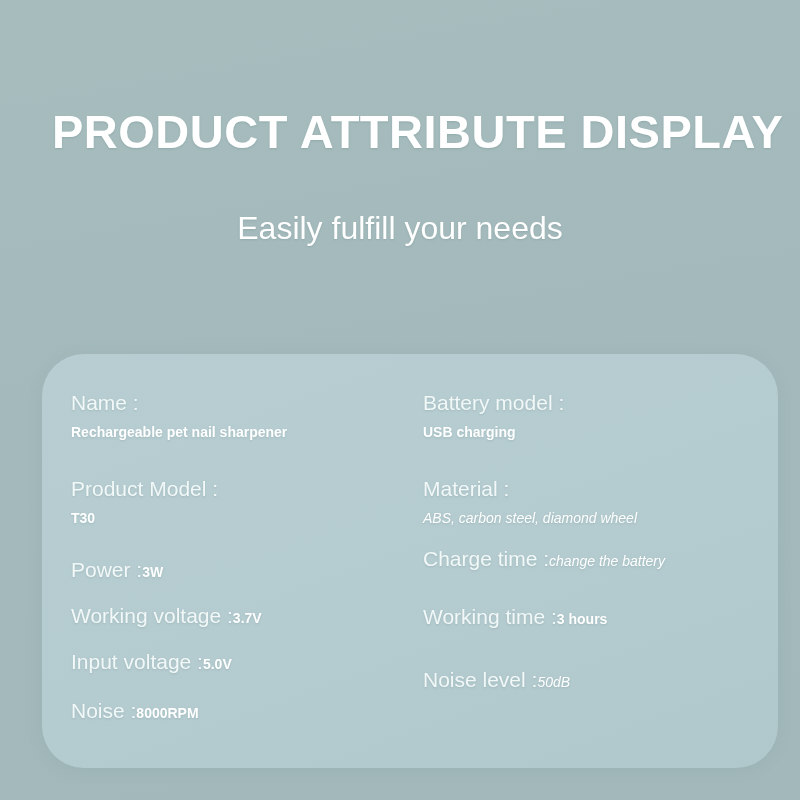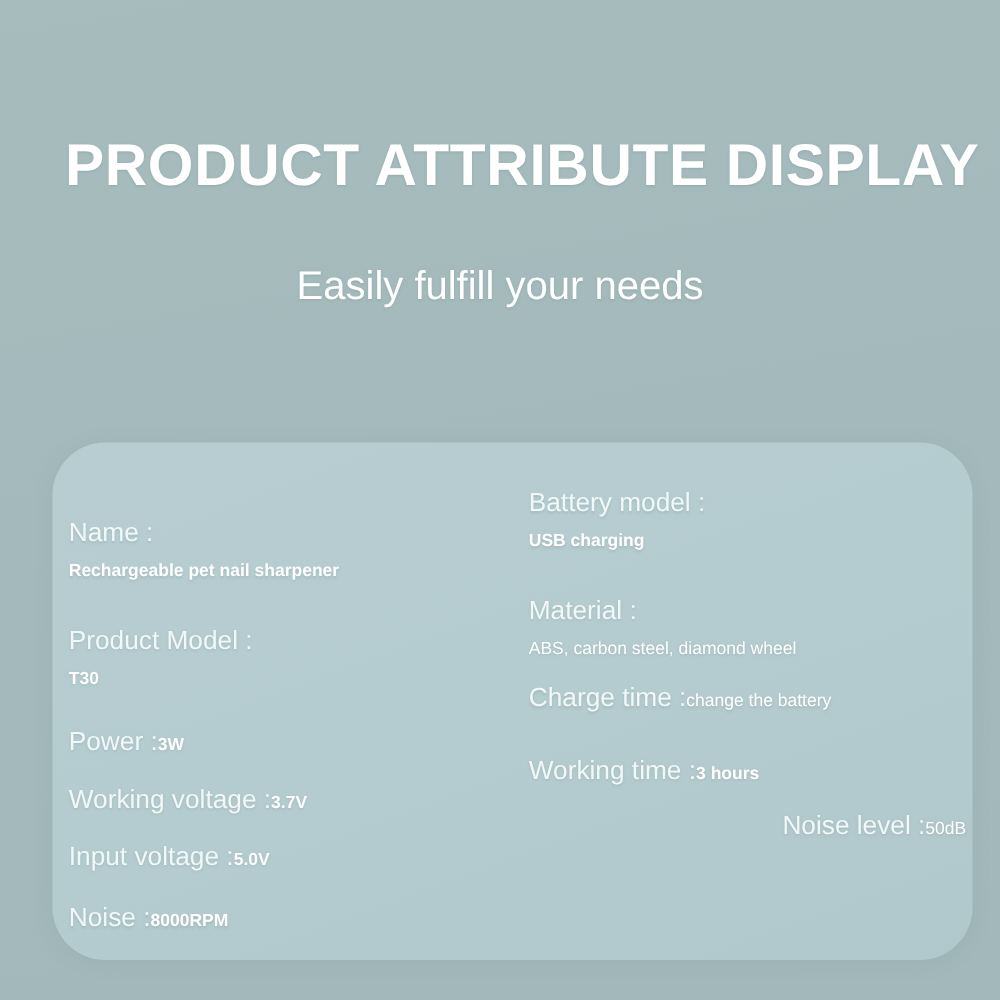--- a/index.html
+++ b/index.html
@@ -64,23 +64,22 @@
   .spec-columns {
     position: absolute;
     inset: 0;
   }
   .column {
     position: absolute;
     top: 0;
     height: 100%;
   }
   .column-left {
-    left: 13px;
+    left: 29px;
     width: 370px;
-    margin-top: 24px;
   }
   .column-right {
     left: 381px;
     width: 350px;
   }
   .spec-row {
     position: absolute;
     left: 0;
     width: 100%;
     color: #ffffff;
@@ -94,20 +93,21 @@
   }
   .spec-value {
     font-size: 14px;
     color: #ffffff;
   }
   .spec-value.bold {
     font-weight: bold;
   }
   .spec-value.regular {
     font-weight: normal;
+    font-style: italic;
   }
   .stacked .spec-label {
     display: block;
   }
   .stacked .spec-value {
     display: block;
     margin-top: 7px;
   }
   .inline .spec-label,
   .inline .spec-value {
@@ -118,21 +118,21 @@
   .lrow-1 { top: 122px; }
   .lrow-2 { top: 203px; }
   .lrow-3 { top: 249px; }
   .lrow-4 { top: 295px; }
   .lrow-5 { top: 344px; }
   
   .rrow-0 { top: 36px; }
   .rrow-1 { top: 122px; }
   .rrow-2 { top: 192px; }
   .rrow-3 { top: 250px; }
-  .rrow-4 { top: 294px; text-align: right; }
+  .rrow-4 { top: 313px; }
 </style>
 </head>
 <body>
 
 <div class="page">
 
   <div class="headline-block">
     <div class="title">PRODUCT ATTRIBUTE DISPLAY</div>
     <div class="subtitle">Easily fulfill your needs</div>
   </div>

